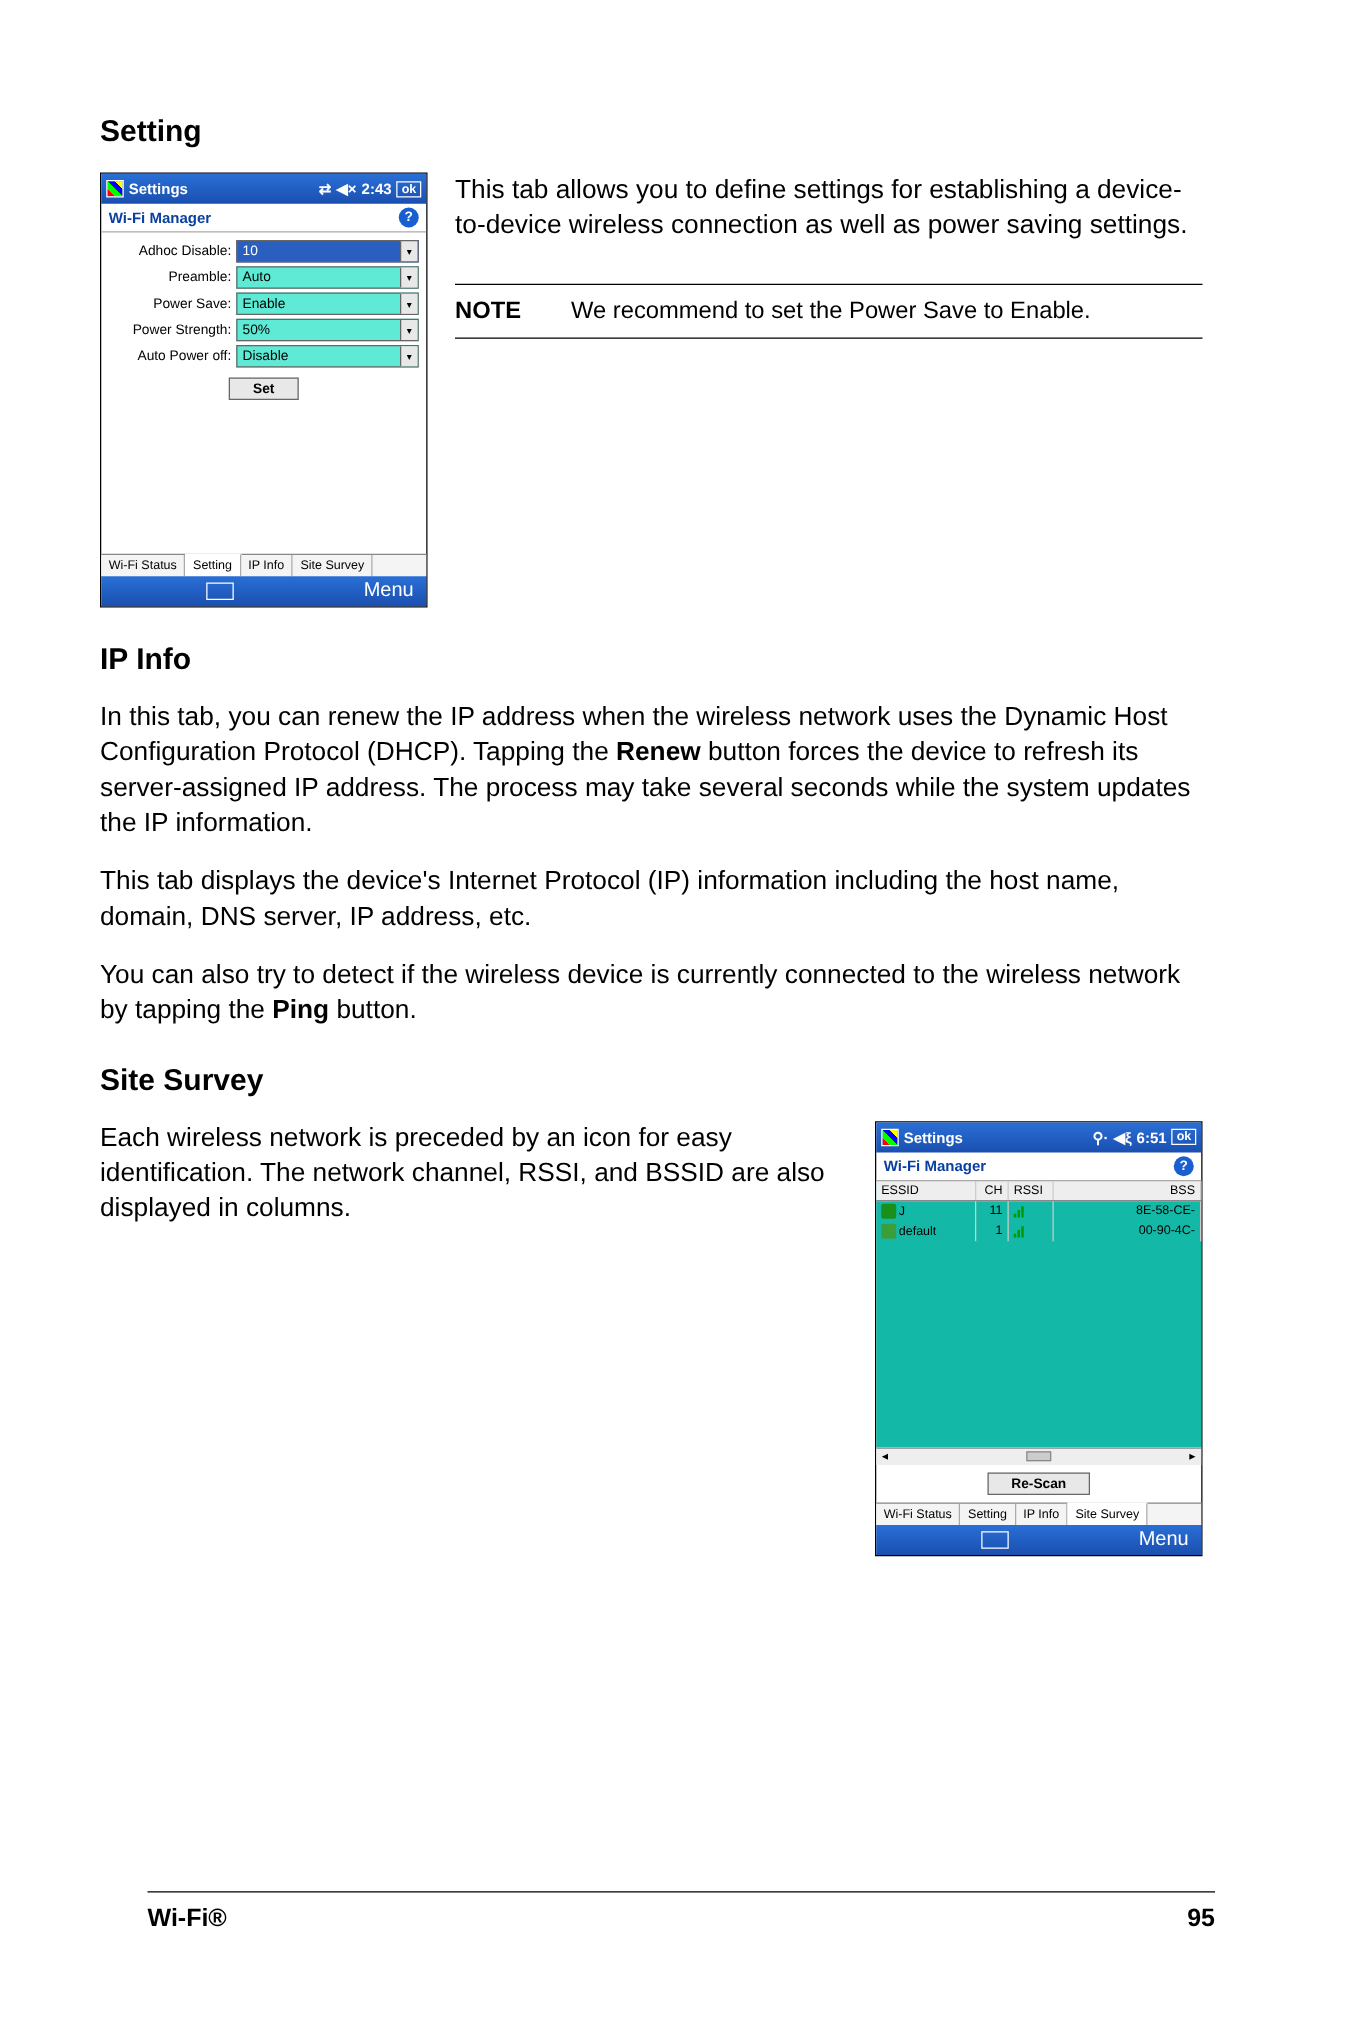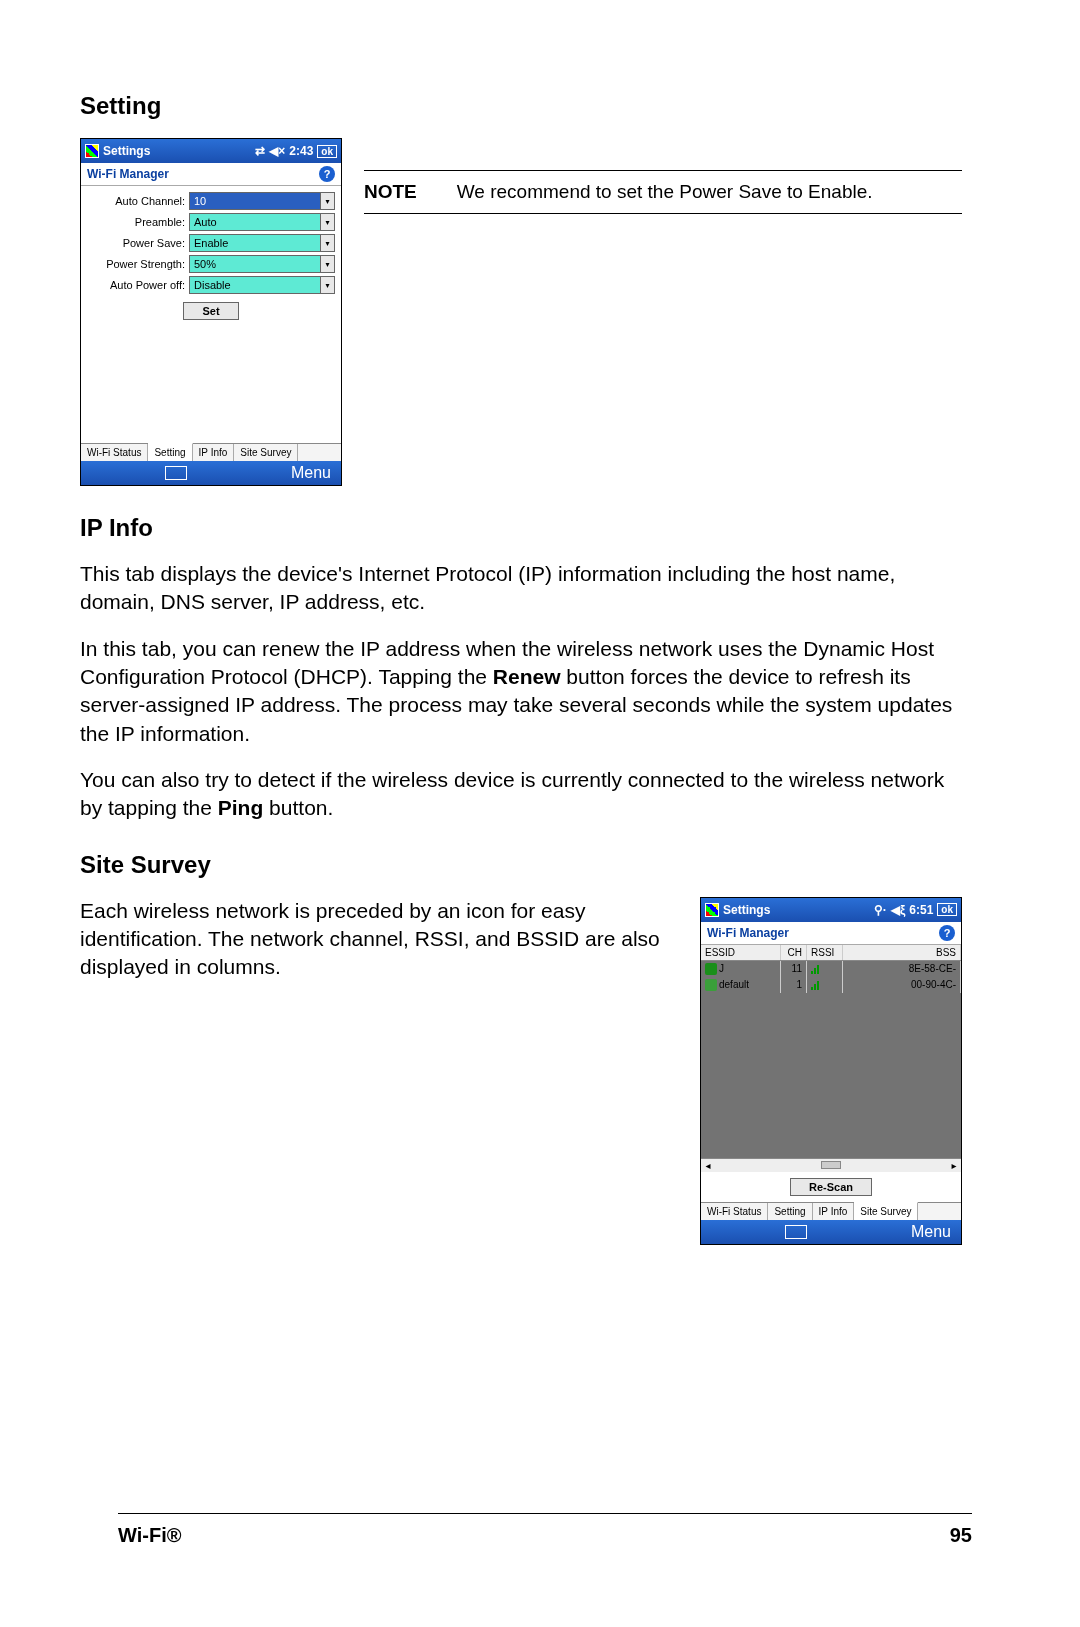--- a/index.html
+++ b/index.html
@@ -113,21 +113,21 @@
     display: flex;
     gap: 40px;
     font-size: 19px;
   }
   .note-block .note-label { font-weight: bold; }
   .section { margin-top: 28px; }
   .para { margin-bottom: 18px; }
   .bold { font-weight: bold; }
 
   
-  .ss-list { flex: 1; background: #737373; }
+  .ss-list { flex: 1; background: #14b8a6; }
   .ss-header {
     display: flex; border-bottom: 1px solid #888;
     font-size: 10px; background: #eee;
   }
   .ss-header .col, .ss-row .col {
     padding: 2px 4px; border-right: 1px solid #ccc;
     overflow: hidden; white-space: nowrap;
   }
   .col-essid { width: 80px; }
   .col-ch { width: 26px; text-align: right; }
@@ -177,21 +177,21 @@
         <span>◀×</span>
         <span>2:43</span>
         <span class="ok">ok</span>
       </div>
       <div class="subbar">
         <span>Wi-Fi Manager</span>
         <span class="help-icon">?</span>
       </div>
       <div class="form-area">
         <div class="form-row">
-          <label>Auto Channel:</label>
+          <label>Adhoc Disable:</label>
           <div class="combo selected">
             <span>10</span>
             <span class="arrow">▾</span>
           </div>
         </div>
         <div class="form-row">
           <label>Preamble:</label>
           <div class="combo">
             <span>Auto</span>
             <span class="arrow">▾</span>
@@ -228,33 +228,34 @@
         <div class="tab">IP Info</div>
         <div class="tab">Site Survey</div>
       </div>
       <div class="bottombar">
         <span class="kbd"></span>
         <span class="menu-label">Menu</span>
       </div>
     </div>
 
     <div class="right-col">
+      <div class="body-text">This tab allows you to define settings for establishing a device-to-device wireless connection as well as power saving settings.</div>
       <div class="note-block">
         <span class="note-label">NOTE</span>
         <span>We recommend to set the Power Save to  Enable.</span>
       </div>
     </div>
   </div>
 
   <div class="section">
     <div class="section-heading">IP Info</div>
-    <div class="body-text para">This tab displays the device's Internet Protocol (IP) information including the host name, domain, DNS server, IP address, etc.</div>
     <div class="body-text para">
       <span>In this tab, you can renew the IP address when the wireless network uses the Dynamic Host Configuration Protocol (DHCP). Tapping the </span><span class="bold">Renew</span><span> button forces the device to refresh its server-assigned IP address. The process may take several seconds while the system updates the IP information.</span>
     </div>
+    <div class="body-text para">This tab displays the device's Internet Protocol (IP) information including the host name, domain, DNS server, IP address, etc.</div>
     <div class="body-text para">
       <span>You can also try to detect if the wireless device is currently connected to the wireless network by tapping the </span><span class="bold">Ping</span><span> button.</span>
     </div>
   </div>
 
   <div class="section">
     <div class="section-heading">Site Survey</div>
     <div class="row">
       <div class="right-col">
         <div class="body-text para">Each wireless network is preceded by an icon for easy identification. The network channel, RSSI, and BSSID are also displayed in columns.</div>

